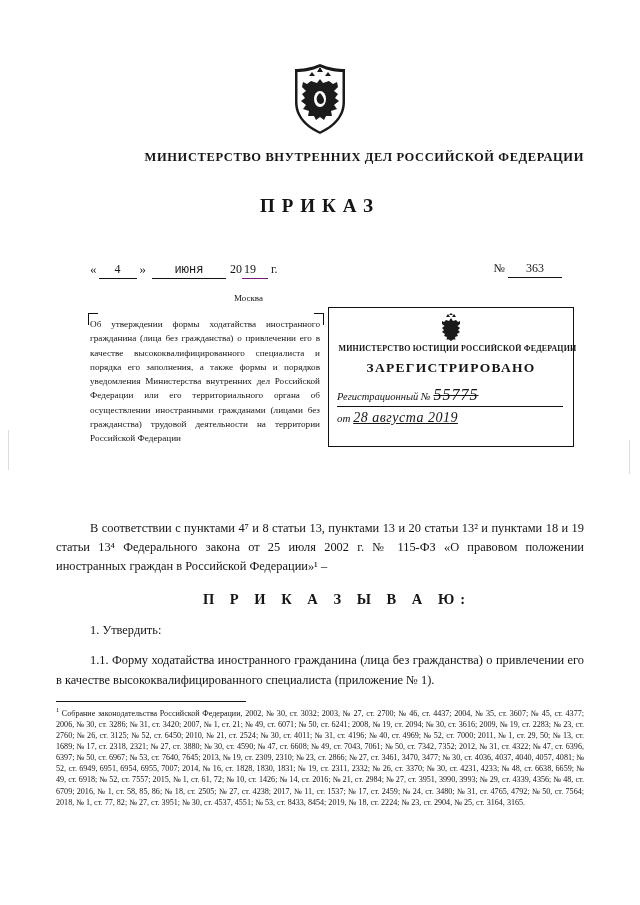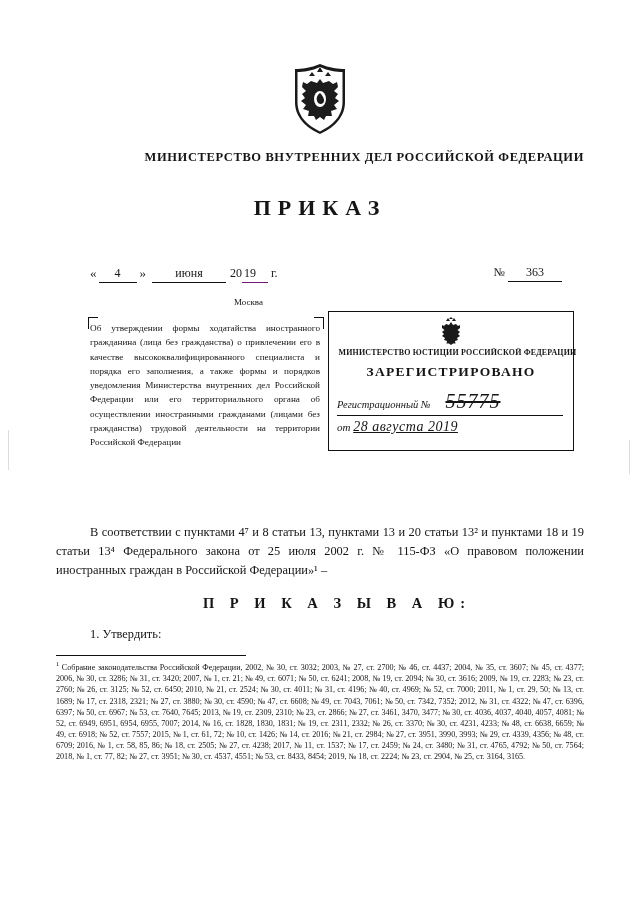--- a/index.html
+++ b/index.html
@@ -39,21 +39,21 @@
     text-align: right;
     font-size: 12.5px;
     letter-spacing: 0.6px;
     font-weight: 700;
     text-transform: uppercase;
     margin-top: 4px;
     white-space: nowrap;
   }
   .doc-kind {
     text-align: center;
-    font-size: 22px;
+    font-size: 19px;
     font-weight: 700;
     letter-spacing: 7px;
     margin-top: 30px;
   }
 
   
   .datum-row {
     position: relative;
     margin-top: 44px;
     height: 30px;
@@ -78,20 +78,21 @@
     border-bottom: 1px solid #111;
     padding: 0 4px 1px 4px;
   }
   .ul-month {
     display: inline-block;
     min-width: 66px;
     text-align: center;
     border-bottom: 1px solid #111;
     padding: 0 4px 1px 4px;
     margin-left: 4px;
+    font-family: Liberation Mono, monospace;
   }
   .yearpart {
     margin-left: 4px;
   }
   .ul-year {
     display: inline-block;
     min-width: 22px;
     text-align: left;
     border-bottom: 1px solid #701a75;
     padding: 0 2px 1px 2px;
@@ -201,25 +202,24 @@
   .stamp-reg {
     font-size: 10.5px;
     font-style: italic;
     margin-top: 10px;
     text-align: left;
     padding-left: 2px;
     position: relative;
   }
   .stamp-num {
     font-family: "Liberation Serif", serif;
-    font-size: 20px;
+    font-size: 16px;
     font-style: italic;
     letter-spacing: 1px;
     text-decoration: line-through;
-    margin-left: 12px;
   }
   .stamp-date {
     font-size: 11px;
     font-style: italic;
     margin-top: 6px;
     text-align: left;
     padding-left: 2px;
   }
   .stamp-date .hand {
     font-size: 14px;
@@ -350,20 +350,21 @@
         <span>от</span>
         <span class="hand">28 августа 2019</span>
       </div>
     </div>
   </div>
 
   <div class="body-block">
     <p>В соответствии с пунктами 4⁷ и 8 статьи 13, пунктами 13 и 20 статьи 13² и пунктами 18 и 19 статьи 13⁴ Федерального закона от 25 июля 2002 г. № 115-ФЗ «О правовом положении иностранных граждан в Российской Федерации»¹ –</p>
     <p class="order-word">П Р И К А З Ы В А Ю:</p>
     <p>1. Утвердить:</p>
+    <p>1.1. Форму ходатайства иностранного гражданина (лица без гражданства) о привлечении его в качестве высококвалифицированного специалиста (приложение № 1).</p>
   </div>
 
   <div class="footnote-sep"></div>
   <div class="footnote">
     <span class="fn-mark">1</span><span> Собрание законодательства Российской Федерации, 2002, № 30, ст. 3032; 2003, № 27, ст. 2700; № 46, ст. 4437; 2004, № 35, ст. 3607; № 45, ст. 4377; 2006, № 30, ст. 3286; № 31, ст. 3420; 2007, № 1, ст. 21; № 49, ст. 6071; № 50, ст. 6241; 2008, № 19, ст. 2094; № 30, ст. 3616; 2009, № 19, ст. 2283; № 23, ст. 2760; № 26, ст. 3125; № 52, ст. 6450; 2010, № 21, ст. 2524; № 30, ст. 4011; № 31, ст. 4196; № 40, ст. 4969; № 52, ст. 7000; 2011, № 1, ст. 29, 50; № 13, ст. 1689; № 17, ст. 2318, 2321; № 27, ст. 3880; № 30, ст. 4590; № 47, ст. 6608; № 49, ст. 7043, 7061; № 50, ст. 7342, 7352; 2012, № 31, ст. 4322; № 47, ст. 6396, 6397; № 50, ст. 6967; № 53, ст. 7640, 7645; 2013, № 19, ст. 2309, 2310; № 23, ст. 2866; № 27, ст. 3461, 3470, 3477; № 30, ст. 4036, 4037, 4040, 4057, 4081; № 52, ст. 6949, 6951, 6954, 6955, 7007; 2014, № 16, ст. 1828, 1830, 1831; № 19, ст. 2311, 2332; № 26, ст. 3370; № 30, ст. 4231, 4233; № 48, ст. 6638, 6659; № 49, ст. 6918; № 52, ст. 7557; 2015, № 1, ст. 61, 72; № 10, ст. 1426; № 14, ст. 2016; № 21, ст. 2984; № 27, ст. 3951, 3990, 3993; № 29, ст. 4339, 4356; № 48, ст. 6709; 2016, № 1, ст. 58, 85, 86; № 18, ст. 2505; № 27, ст. 4238; 2017, № 11, ст. 1537; № 17, ст. 2459; № 24, ст. 3480; № 31, ст. 4765, 4792; № 50, ст. 7564; 2018, № 1, ст. 77, 82; № 27, ст. 3951; № 30, ст. 4537, 4551; № 53, ст. 8433, 8454; 2019, № 18, ст. 2224; № 23, ст. 2904, № 25, ст. 3164, 3165.</span>
   </div>
 
   <span class="edge-mark" style="left:8px; top:430px; width:1px; height:40px;"></span>
   <span class="edge-mark" style="right:10px; top:440px; width:1px; height:34px;"></span>
 </div>

